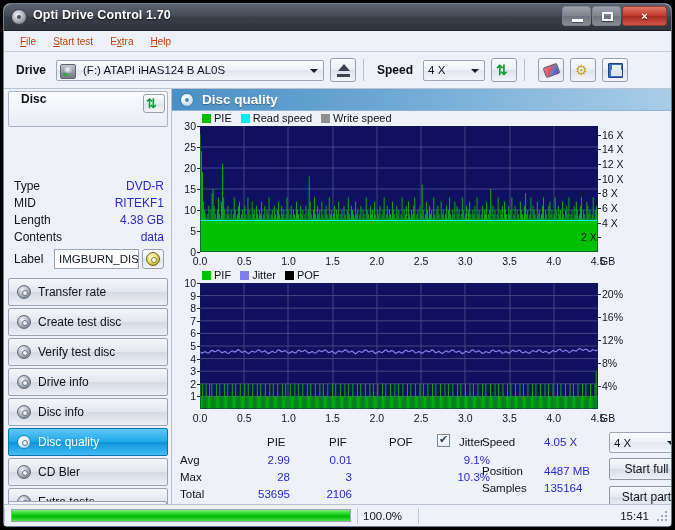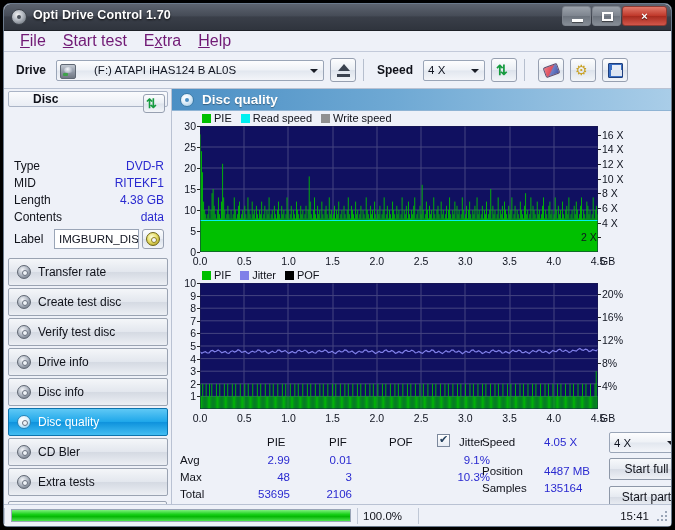--- a/index.html
+++ b/index.html
@@ -78,21 +78,21 @@
   }
   
   .menubar {
     height: 21px;
     background: #eef1f8;
     border-bottom: 1px solid #c3cada;
     display: flex; align-items: center;
     padding-left: 8px;
   }
   .menuitem {
-    font-size: 16px; color: #701a75;
+    font-size: 10px; color: #c2410c;
     padding: 2px 9px 2px 8px;
     cursor: default;
   }
   .menuitem u { text-decoration: underline; }
   
   .toolbar {
     position: relative;
     height: 37px;
     background: #eef1f8;
     border-bottom: 1px solid #b9c2d3;
@@ -111,21 +111,21 @@
     padding-left: 4px;
   }
   .combo .arrow {
     position: absolute; right: 5px; top: 8px;
     width: 0; height: 0;
     border-left: 4px solid transparent;
     border-right: 4px solid transparent;
     border-top: 4px solid #1a1d26;
   }
   .drive-combo { width: 268px; }
-  .drive-combo .dlabel { margin-left: 33px; font-size: 11.5px; }
+  .drive-combo .dlabel { margin-left: 22px; font-size: 11.5px; }
   .drv-icon {
     position: absolute; left: 3px; top: 3px; width: 16px; height: 15px;
     background: linear-gradient(to bottom, #b9bfc9 0%, #8e96a3 55%, #6f7embed 100%);
     background: linear-gradient(to bottom, #c3c9d2 0%, #8e96a3 55%, #717884 100%);
     border: 1px solid #5f6773; border-radius: 2px;
   }
   .drv-icon::after {
     content: ""; position: absolute; left: 2px; bottom: 2px;
     width: 5px; height: 3px; background: #3fa14b; border-radius: 1px;
   }
@@ -180,27 +180,27 @@
     background: #eef1f8;
     display: flex;
   }
   .sidebar {
     width: 167px;
     background: #eef1f8;
     padding: 2px 3px 0 4px;
     position: relative;
   }
   .panel-head {
-    height: 16px;
+    height: 36px;
     background: linear-gradient(to bottom, #fafbfd 0%, #e9edf4 100%);
     border: 1px solid #aab4c6;
     border-radius: 2px;
-    display: flex; align-items: center;
+    display: flex; align-items: flex-start;
     position: relative;
-    padding-left: 24px;
+    padding-left: 12px;
     margin-bottom: 1px;
   }
   .panel-head .t { font-size: 12px; font-weight: bold; color: #10121a; }
   .head-btn {
     position: absolute; right: 2px; top: 2px;
     width: 22px; height: 19px;
     border: 1px solid #97a0b1; border-radius: 3px;
     background: linear-gradient(to bottom, #fcfdfe 0%, #eaeef4 48%, #dde3ec 52%, #f2f5f9 100%);
   }
   .head-btn .refresh-glyph { left: 2px; top: 0px; font-size: 13px; line-height: 17px; }
@@ -1416,21 +1416,21 @@
         <div class="hdr" style="left:265px; top:0px;"><span class="chk"></span></div>
         <div class="hdr" style="left:287px; top:2px;">Jitter</div>
 
         <div class="row stat-k" style="left:8px; top:20px;">Avg</div>
         <div class="row stat-v" style="left:80px; top:20px; width:38px; text-align:right;">2.99</div>
         <div class="row stat-v" style="left:142px; top:20px; width:38px; text-align:right;">0.01</div>
         <div class="row stat-v" style="left:202px; top:20px; width:38px; text-align:right;"></div>
         <div class="row stat-v" style="left:272px; top:20px; width:46px; text-align:right;">9.1%</div>
 
         <div class="row stat-k" style="left:8px; top:37px;">Max</div>
-        <div class="row stat-v" style="left:80px; top:37px; width:38px; text-align:right;">48</div>
+        <div class="row stat-v" style="left:80px; top:37px; width:38px; text-align:right;">28</div>
         <div class="row stat-v" style="left:142px; top:37px; width:38px; text-align:right;">3</div>
         <div class="row stat-v" style="left:202px; top:37px; width:38px; text-align:right;"></div>
         <div class="row stat-v" style="left:272px; top:37px; width:46px; text-align:right;">10.3%</div>
 
         <div class="row stat-k" style="left:8px; top:54px;">Total</div>
         <div class="row stat-v" style="left:70px; top:54px; width:48px; text-align:right;">53695</div>
         <div class="row stat-v" style="left:136px; top:54px; width:44px; text-align:right;">2106</div>
 
         <div class="row stat-k" style="left:310px; top:2px;">Speed</div>
         <div class="row stat-v" style="left:372px; top:2px;">4.05 X</div>

